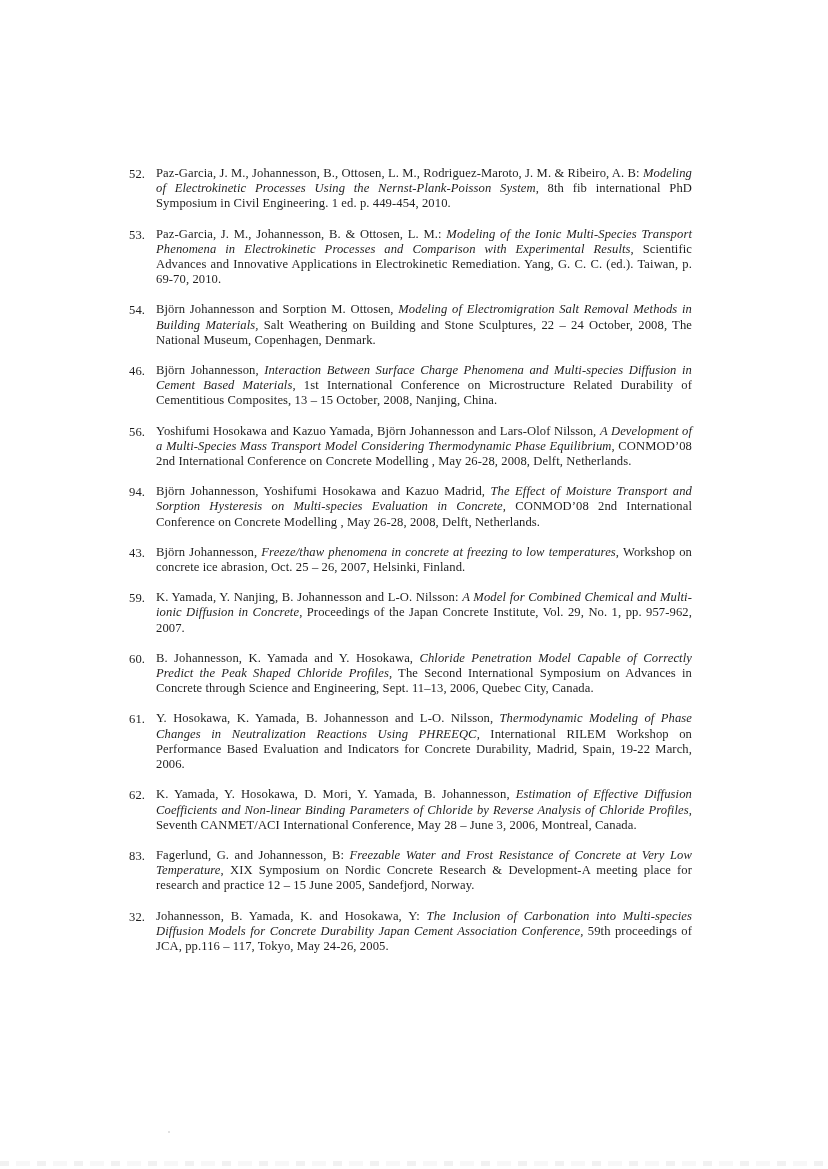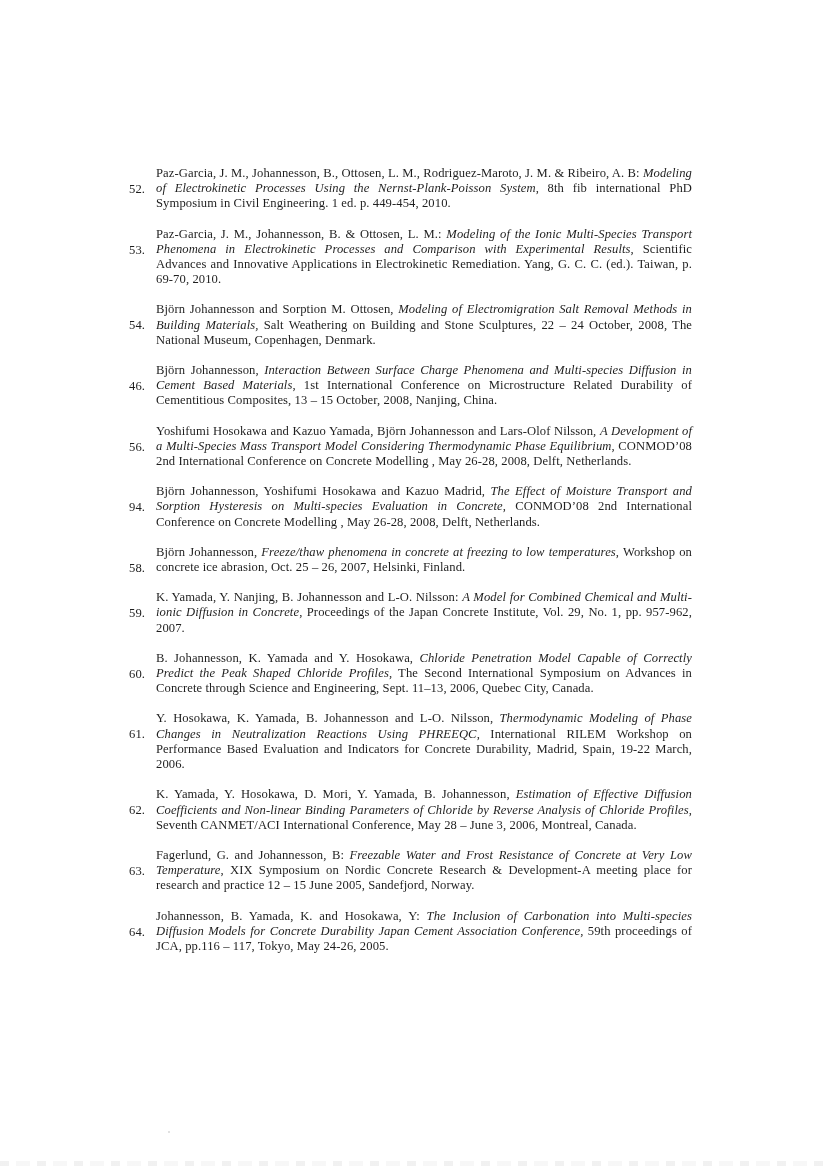--- a/index.html
+++ b/index.html
@@ -26,21 +26,21 @@
     margin-bottom: 15px;
     font-size: 12.6px;
     line-height: 15.2px;
     text-align: justify;
     color: #1e1e1e;
     letter-spacing: 0.1px;
   }
   .ref-num {
     position: absolute;
     left: -27px;
-    top: 16px;
+    top: 1px;
     font-style: normal;
   }
   .it {
     font-style: italic;
   }
   .scan-artifact {
     position: absolute;
     left: 0;
     bottom: 3px;
     width: 100%;
@@ -67,23 +67,23 @@
 <body>
 
 <div class="sheet">
   <div class="ref-list">
       <div class="ref"><span class="ref-num">52.</span><span class="ref-body"><span>Paz-Garcia, J. M., Johannesson, B., Ottosen, L. M., Rodriguez-Maroto, J. M. &amp; Ribeiro, A. B: </span><span class="it">Modeling of Electrokinetic Processes Using the Nernst-Plank-Poisson System</span><span>, 8th fib international PhD Symposium in Civil Engineering. 1 ed. p. 449-454, 2010.</span></span></div>
       <div class="ref"><span class="ref-num">53.</span><span class="ref-body"><span>Paz-Garcia, J. M., Johannesson, B. &amp; Ottosen, L. M.: </span><span class="it">Modeling of the Ionic Multi-Species Transport Phenomena in Electrokinetic Processes and Comparison with Experimental Results</span><span>, Scientific Advances and Innovative Applications in Electrokinetic Remediation. Yang, G. C. C. (ed.). Taiwan, p. 69-70, 2010.</span></span></div>
       <div class="ref"><span class="ref-num">54.</span><span class="ref-body"><span>Björn Johannesson and Sorption M. Ottosen, </span><span class="it">Modeling of Electromigration Salt Removal Methods in Building Materials,</span><span> Salt Weathering on Building and Stone Sculptures, 22 – 24 October, 2008, The National Museum, Copenhagen, Denmark.</span></span></div>
       <div class="ref"><span class="ref-num">46.</span><span class="ref-body"><span>Björn Johannesson, </span><span class="it">Interaction Between Surface Charge Phenomena and Multi-species Diffusion in Cement Based Materials</span><span>, 1st International Conference on Microstructure Related Durability of Cementitious Composites, 13 – 15 October, 2008, Nanjing, China.</span></span></div>
       <div class="ref"><span class="ref-num">56.</span><span class="ref-body"><span>Yoshifumi Hosokawa and Kazuo Yamada, Björn Johannesson and Lars-Olof Nilsson, </span><span class="it">A Development of a Multi-Species Mass Transport Model Considering Thermodynamic Phase Equilibrium</span><span>, CONMOD’08 2nd International Conference on Concrete Modelling , May 26-28, 2008, Delft, Netherlands.</span></span></div>
       <div class="ref"><span class="ref-num">94.</span><span class="ref-body"><span>Björn Johannesson, Yoshifumi Hosokawa and Kazuo Madrid, </span><span class="it">The Effect of Moisture Transport and Sorption Hysteresis on Multi-species Evaluation in Concrete</span><span>, CONMOD’08 2nd International Conference on Concrete Modelling , May 26-28, 2008, Delft, Netherlands.</span></span></div>
-      <div class="ref"><span class="ref-num">58.</span><span class="ref-body"><span>Björn Johannesson, </span><span class="it">Freeze/thaw phenomena in concrete at freezing to low temperatures</span><span>, Workshop on concrete ice abrasion, Oct. 25 – 26, 2007, Helsinki, Finland.</span></span></div>
+      <div class="ref"><span class="ref-num">43.</span><span class="ref-body"><span>Björn Johannesson, </span><span class="it">Freeze/thaw phenomena in concrete at freezing to low temperatures</span><span>, Workshop on concrete ice abrasion, Oct. 25 – 26, 2007, Helsinki, Finland.</span></span></div>
       <div class="ref"><span class="ref-num">59.</span><span class="ref-body"><span>K. Yamada, Y. Nanjing, B. Johannesson and L-O. Nilsson: </span><span class="it">A Model for Combined Chemical and Multi-ionic Diffusion in Concrete</span><span>, Proceedings of the Japan Concrete Institute, Vol. 29, No. 1, pp. 957-962, 2007.</span></span></div>
       <div class="ref"><span class="ref-num">60.</span><span class="ref-body"><span>B. Johannesson, K. Yamada and Y. Hosokawa, </span><span class="it">Chloride Penetration Model Capable of Correctly Predict the Peak Shaped Chloride Profiles</span><span>, The Second International Symposium on Advances in Concrete through Science and Engineering, Sept. 11–13, 2006, Quebec City, Canada.</span></span></div>
       <div class="ref"><span class="ref-num">61.</span><span class="ref-body"><span>Y. Hosokawa, K. Yamada, B. Johannesson and L-O. Nilsson, </span><span class="it">Thermodynamic Modeling of Phase Changes in Neutralization Reactions Using PHREEQC</span><span>, International RILEM Workshop on Performance Based Evaluation and Indicators for Concrete Durability, Madrid, Spain, 19-22 March, 2006.</span></span></div>
       <div class="ref"><span class="ref-num">62.</span><span class="ref-body"><span>K. Yamada, Y. Hosokawa, D. Mori, Y. Yamada, B. Johannesson, </span><span class="it">Estimation of Effective Diffusion Coefficients and Non-linear Binding Parameters of Chloride by Reverse Analysis of Chloride Profiles</span><span>, Seventh CANMET/ACI International Conference, May 28 – June 3, 2006, Montreal, Canada.</span></span></div>
-      <div class="ref"><span class="ref-num">63.</span><span class="ref-body"><span>Fagerlund, G. and Johannesson, B: </span><span class="it">Freezable Water and Frost Resistance of Concrete at Very Low Temperature</span><span>, XIX Symposium on Nordic Concrete Research &amp; Development-A meeting place for research and practice 12 – 15 June 2005, Sandefjord, Norway.</span></span></div>
-      <div class="ref"><span class="ref-num">64.</span><span class="ref-body"><span>Johannesson, B. Yamada, K. and Hosokawa, Y: </span><span class="it">The Inclusion of Carbonation into Multi-species Diffusion Models for Concrete Durability Japan Cement Association Conference</span><span>, 59th proceedings of JCA, pp.116 – 117, Tokyo, May 24-26, 2005.</span></span></div>
+      <div class="ref"><span class="ref-num">83.</span><span class="ref-body"><span>Fagerlund, G. and Johannesson, B: </span><span class="it">Freezable Water and Frost Resistance of Concrete at Very Low Temperature</span><span>, XIX Symposium on Nordic Concrete Research &amp; Development-A meeting place for research and practice 12 – 15 June 2005, Sandefjord, Norway.</span></span></div>
+      <div class="ref"><span class="ref-num">32.</span><span class="ref-body"><span>Johannesson, B. Yamada, K. and Hosokawa, Y: </span><span class="it">The Inclusion of Carbonation into Multi-species Diffusion Models for Concrete Durability Japan Cement Association Conference</span><span>, 59th proceedings of JCA, pp.116 – 117, Tokyo, May 24-26, 2005.</span></span></div>
     </div>
   <div class="scan-speck"></div>
   <div class="scan-artifact"></div>
 </div>
 
 </body></html>

